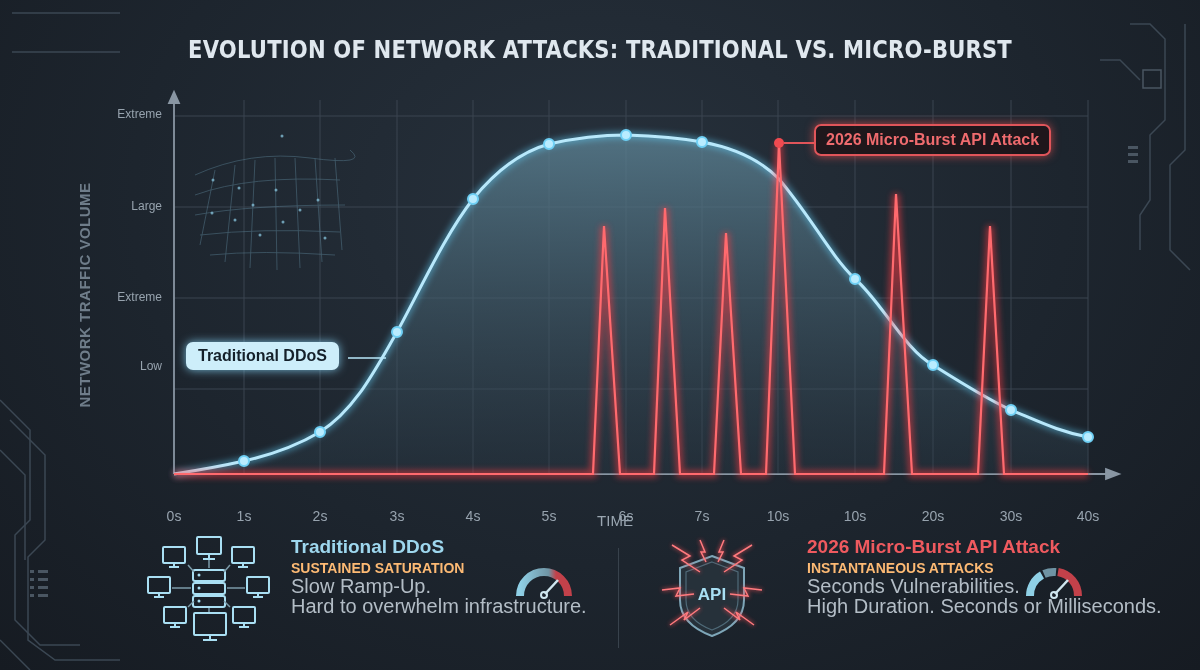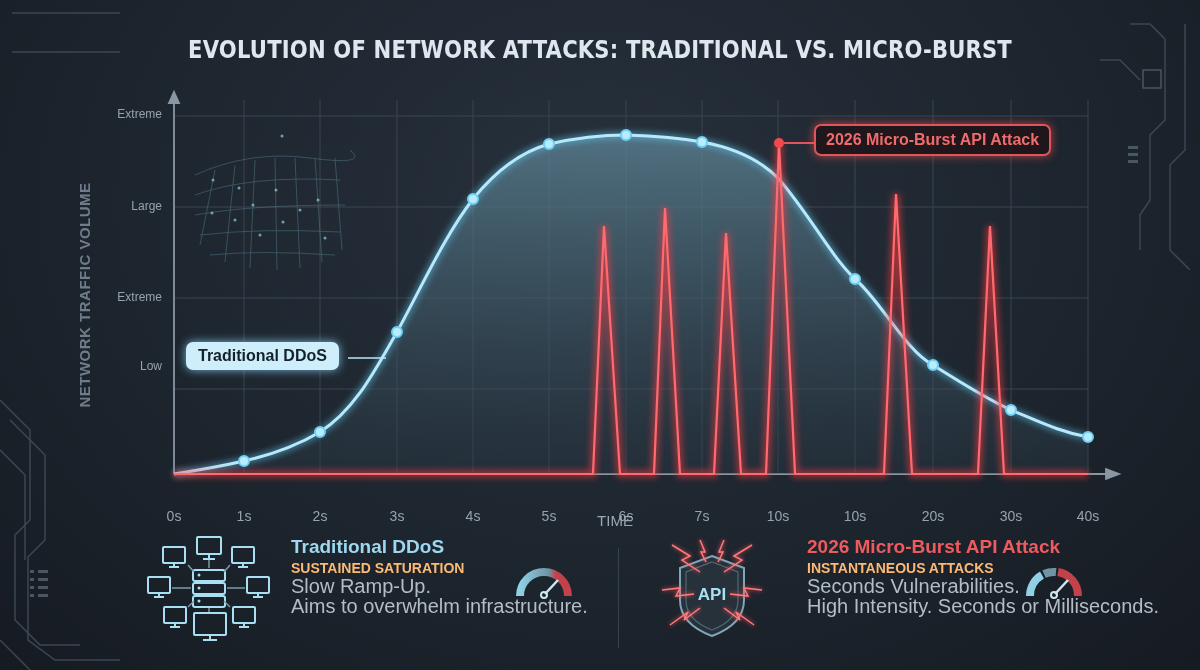--- a/index.html
+++ b/index.html
@@ -225,21 +225,21 @@
       <circle cx="199" cy="575" r="1.5"></circle>
       <circle cx="199" cy="588" r="1.5"></circle>
       <circle cx="199" cy="601" r="1.5"></circle>
     </g>
 </svg>
 
 <div class="card" style="left:291px">
   <div class="card-title" style="color:#9ed7ee">Traditional DDoS</div>
   <div class="card-sub">SUSTAINED SATURATION</div>
   <div class="card-line">Slow Ramp-Up.</div>
-  <div class="card-line">Aims to overwhelm infrastructure.</div>
+  <div class="card-line">Hard to overwhelm infrastructure.</div>
 </div>
 
 <svg class="chart" width="1200" height="670">
   <defs>
     <linearGradient id="gauge1" x1="0" y1="0" x2="1" y2="0">
       <stop offset="0" stop-color="#8fd0e6"></stop>
         <stop offset="0.6" stop-color="#6f94a4"></stop>
         <stop offset="0.75" stop-color="#c2414a"></stop>
         <stop offset="1" stop-color="#c2414a"></stop>
     </linearGradient>
@@ -279,21 +279,21 @@
     <path d="M700 540 L705 552 L701 552 L706 562"></path>
       <path d="M724 540 L719 552 L723 552 L718 562"></path>
   </g>
   <text x="712" y="600" text-anchor="middle" fill="#a9dff3" font-family="Liberation Sans, sans-serif" font-weight="bold" font-size="17">API</text>
 </svg>
 
 <div class="card" style="left:807px">
   <div class="card-title" style="color:#ef5a5f">2026 Micro-Burst API Attack</div>
   <div class="card-sub">INSTANTANEOUS ATTACKS</div>
   <div class="card-line">Seconds Vulnerabilities.</div>
-  <div class="card-line">High Intensity. Seconds or Milliseconds.</div>
+  <div class="card-line">High Duration. Seconds or Milliseconds.</div>
 </div>
 
 <svg class="chart" width="1200" height="670">
   <path d="M1030 596 A24 24 0 0 1 1042 575" stroke="#8fd0e6" stroke-width="8" fill="none"></path>
   <path d="M1044 574 A24 24 0 0 1 1056 572" stroke="#6f94a4" stroke-width="8" fill="none"></path>
   <path d="M1058 572 A24 24 0 0 1 1078 596" stroke="#c2414a" stroke-width="8" fill="none"></path>
   <line x1="1055" y1="594" x2="1068" y2="580" stroke="#cfe6ef" stroke-width="2.5"></line>
   <circle cx="1054" cy="595" r="3" fill="none" stroke="#cfe6ef" stroke-width="2"></circle>
 </svg>
 

